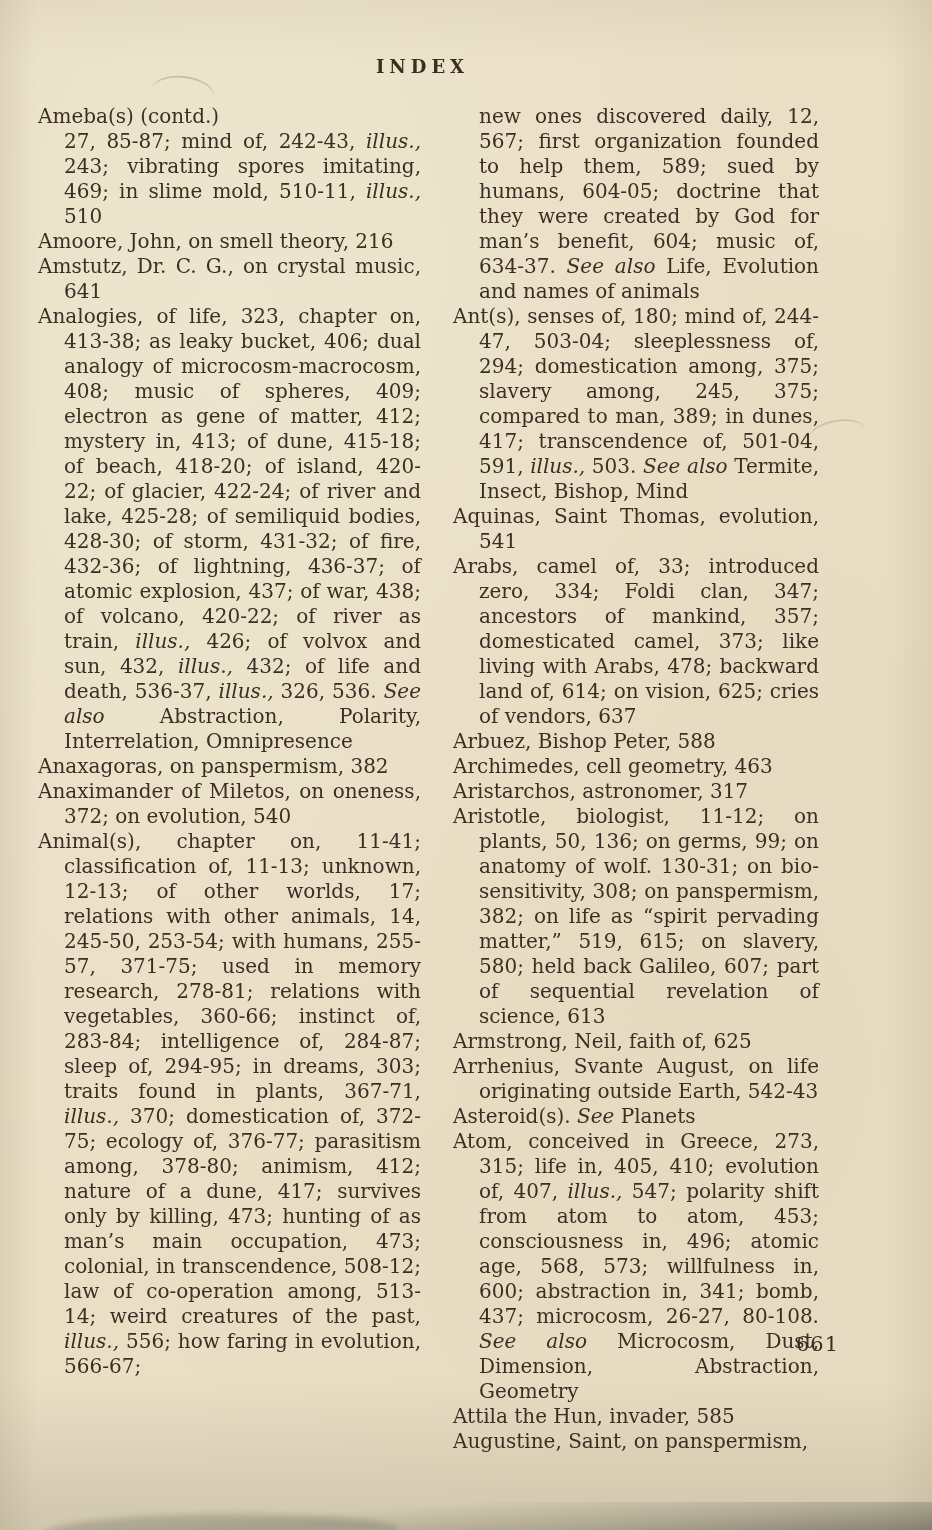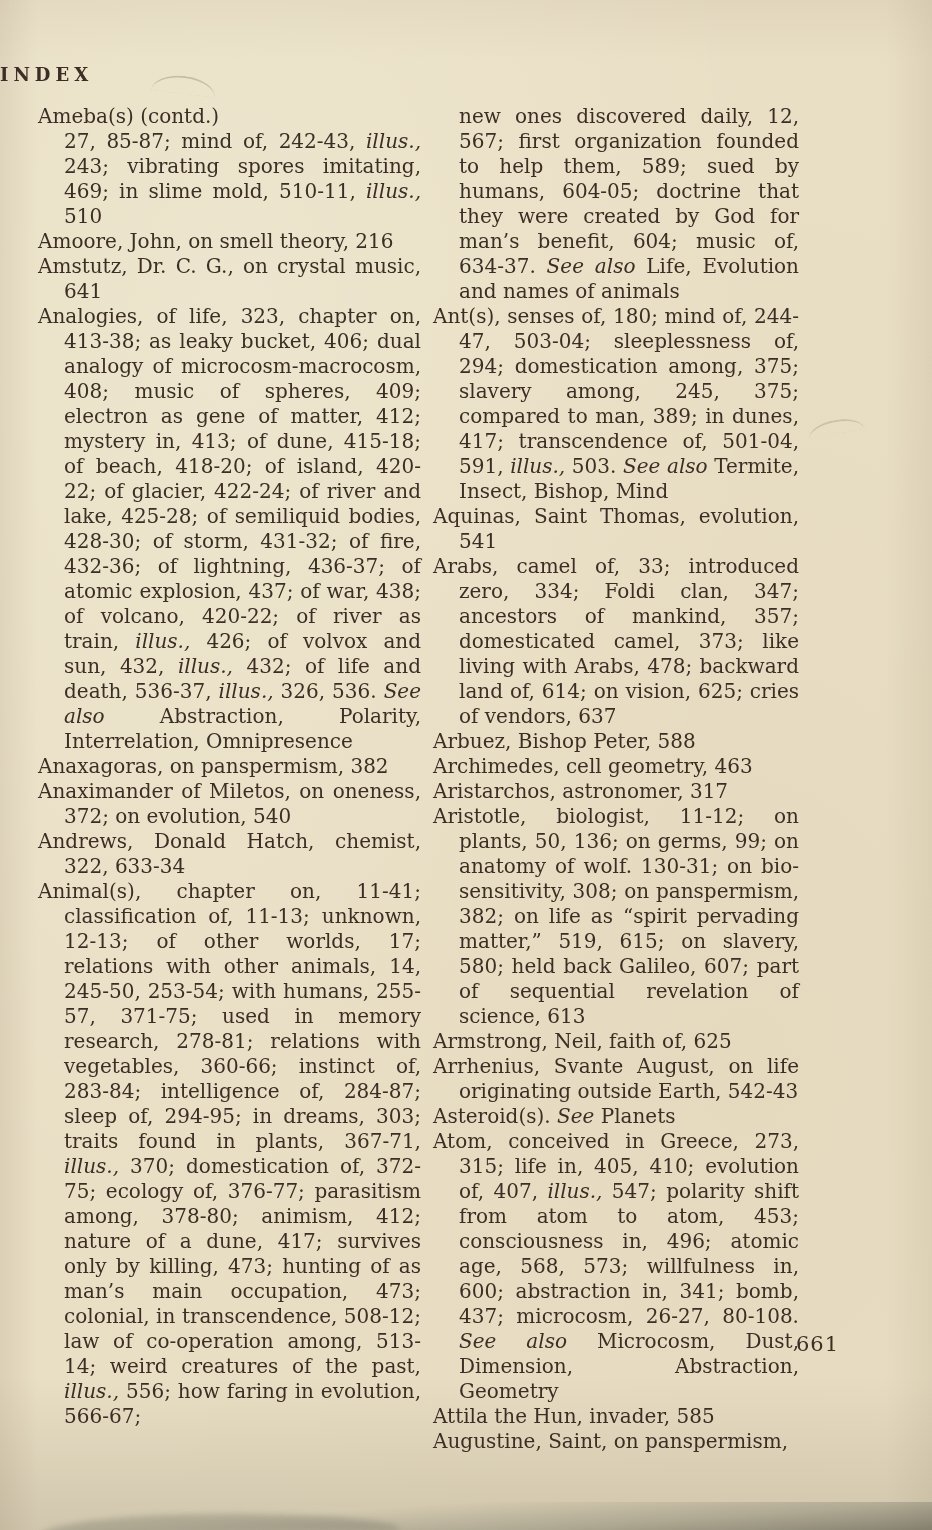--- a/index.html
+++ b/index.html
@@ -11,25 +11,26 @@
     background:
       radial-gradient(ellipse at 25% 22%, rgba(255,252,240,0.20), rgba(255,252,240,0) 55%),
       radial-gradient(ellipse at 80% 70%, rgba(210,195,160,0.18), rgba(210,195,160,0) 60%),
       linear-gradient(to right, rgba(120,100,70,0.12), rgba(120,100,70,0) 4%, rgba(120,100,70,0) 95%, rgba(120,100,70,0.10)),
       linear-gradient(to bottom, rgba(120,100,70,0.07), rgba(120,100,70,0) 4%, rgba(120,100,70,0) 90%, rgba(110,100,78,0.20)),
       #e9dfc5;
     overflow:hidden;
   }
   .header{
     position:absolute;top:56px;left:0;width:845px;
-    font-size:18px;font-weight:bold;letter-spacing:5px;margin-top:8px;
+    text-align:center;
+    font-size:18px;font-weight:bold;letter-spacing:5px;
   }
   .columns{
     position:absolute;top:104px;left:38px;
-    display:flex;gap:12px;
+    display:flex;gap:32px;
   }
   .col{width:383px;}
   .col.right{width:366px;}
   p.entry{
     margin:0;
     font-size:20px;line-height:25px;
     text-align:justify;
     padding-left:26px;text-indent:-26px;
     white-space:pre-wrap;
   }
@@ -74,21 +75,20 @@
 
   <div class="columns">
     <div class="col" id="col-left">
         <p class="entry"><span>Ameba(s) (contd.)
 </span><span>27, 85-87; mind of, 242-43, </span><span class="it">illus.,</span><span> 243; vibrating spores imitating, 469; in slime mold, 510-11, </span><span class="it">illus.,</span><span> 510</span></p>
         <p class="entry"><span>Amoore, John, on smell theory, 216</span></p>
         <p class="entry"><span>Amstutz, Dr. C. G., on crystal music, 641</span></p>
         <p class="entry"><span>Analogies, of life, 323, chapter on, 413-38; as leaky bucket, 406; dual analogy of microcosm-macrocosm, 408; music of spheres, 409; electron as gene of matter, 412; mystery in, 413; of dune, 415-18; of beach, 418-20; of island, 420-22; of glacier, 422-24; of river and lake, 425-28; of semiliquid bodies, 428-30; of storm, 431-32; of fire, 432-36; of lightning, 436-37; of atomic explosion, 437; of war, 438; of volcano, 420-22; of river as train, </span><span class="it">illus.,</span><span> 426; of volvox and sun, 432, </span><span class="it">illus.,</span><span> 432; of life and death, 536-37, </span><span class="it">illus.,</span><span> 326, 536. </span><span class="it">See also</span><span> Abstraction, Polarity, Interrelation, Omnipresence</span></p>
         <p class="entry"><span>Anaxagoras, on panspermism, 382</span></p>
         <p class="entry"><span>Anaximander of Miletos, on oneness, 372; on evolution, 540</span></p>
-        <p class="entry"><span>Andrews, Donald Hatch, chemist, 322, 633-34</span></p>
         <p class="entry"><span>Animal(s), chapter on, 11-41; classification of, 11-13; unknown, 12-13; of other worlds, 17; relations with other animals, 14, 245-50, 253-54; with humans, 255-57, 371-75; used in memory research, 278-81; relations with vegetables, 360-66; instinct of, 283-84; intelligence of, 284-87; sleep of, 294-95; in dreams, 303; traits found in plants, 367-71, </span><span class="it">illus.,</span><span> 370; domestication of, 372-75; ecology of, 376-77; parasitism among, 378-80; animism, 412; nature of a dune, 417; survives only by killing, 473; hunting of as man’s main occupation, 473; colonial, in transcendence, 508-12; law of co-operation among, 513-14; weird creatures of the past, </span><span class="it">illus.,</span><span> 556; how faring in evolution, 566-67;</span></p>
       </div>
     <div class="col right" id="col-right">
         <p class="entry cont"><span>new ones discovered daily, 12, 567; first organization founded to help them, 589; sued by humans, 604-05; doctrine that they were created by God for man’s benefit, 604; music of, 634-37. </span><span class="it">See also</span><span> Life, Evolution and names of animals</span></p>
         <p class="entry"><span>Ant(s), senses of, 180; mind of, 244-47, 503-04; sleeplessness of, 294; domestication among, 375; slavery among, 245, 375; compared to man, 389; in dunes, 417; transcendence of, 501-04, 591, </span><span class="it">illus.,</span><span> 503. </span><span class="it">See also</span><span> Termite, Insect, Bishop, Mind</span></p>
         <p class="entry"><span>Aquinas, Saint Thomas, evolution, 541</span></p>
         <p class="entry"><span>Arabs, camel of, 33; introduced zero, 334; Foldi clan, 347; ancestors of mankind, 357; domesticated camel, 373; like living with Arabs, 478; backward land of, 614; on vision, 625; cries of vendors, 637</span></p>
         <p class="entry"><span>Arbuez, Bishop Peter, 588</span></p>
         <p class="entry"><span>Archimedes, cell geometry, 463</span></p>
         <p class="entry"><span>Aristarchos, astronomer, 317</span></p>

